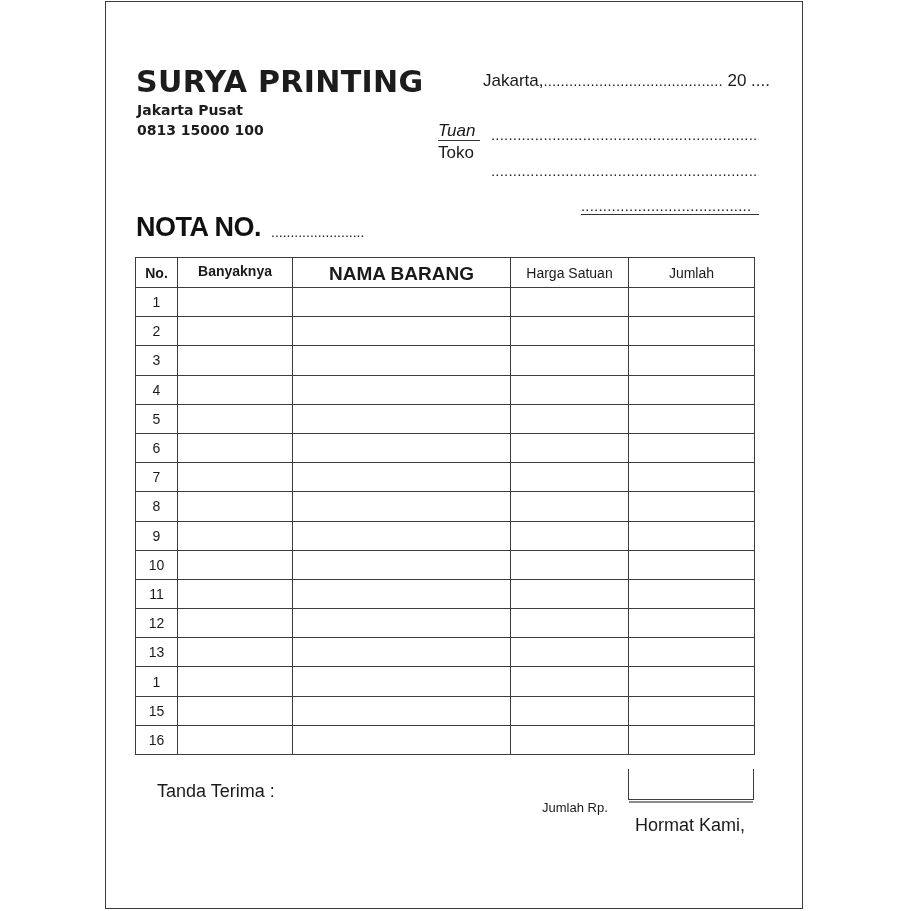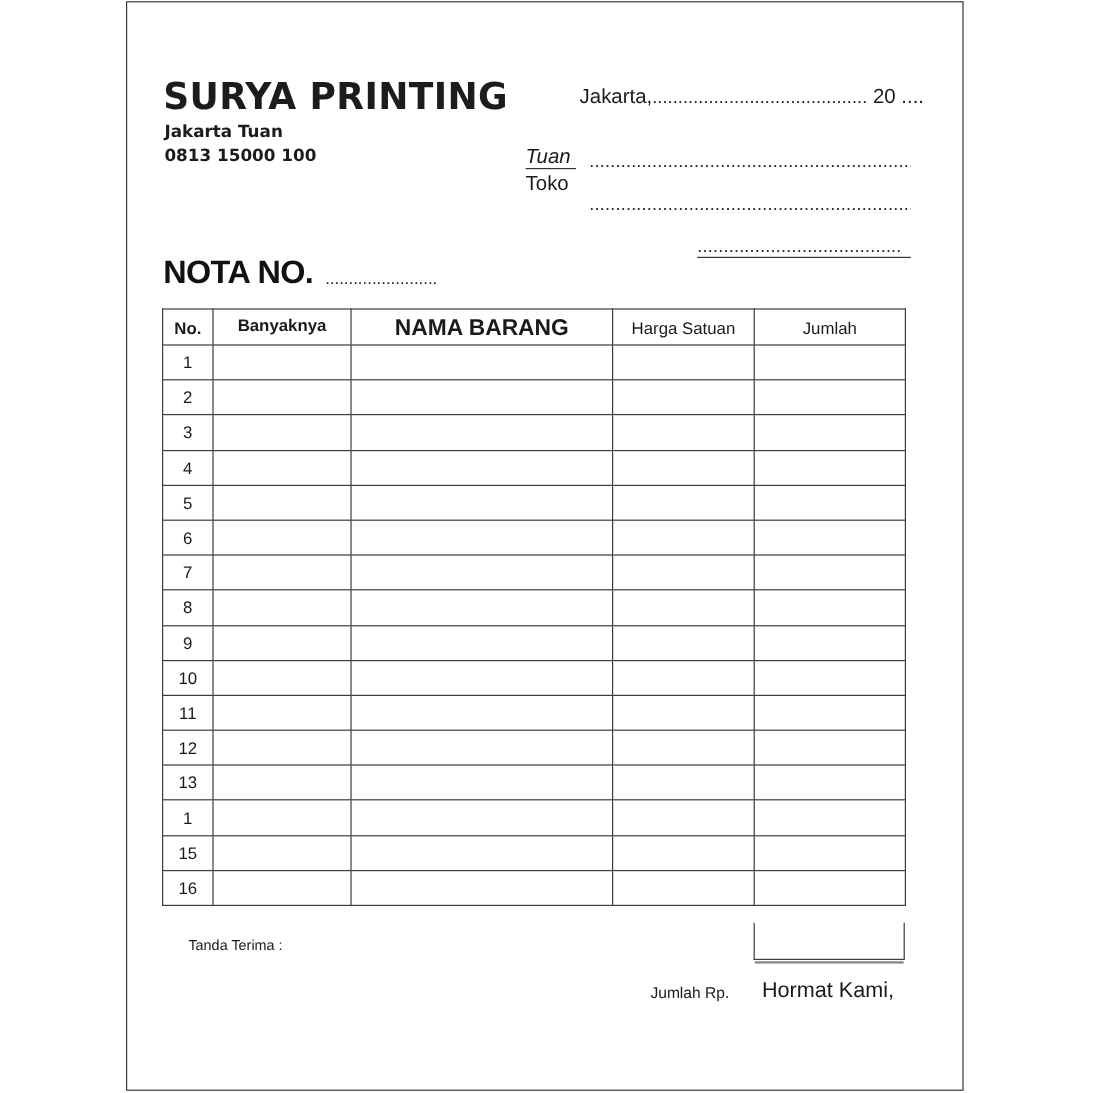--- a/index.html
+++ b/index.html
@@ -139,25 +139,25 @@
     .items-table td.no-cell { font-size: 14px; }
     .col-no { width: 42px; }
     .col-banyak { width: 115px; }
     .col-nama { width: 218px; }
     .col-harga { width: 118px; }
     .col-jumlah { width: 126px; }
 
     
     .tanda-terima {
       left: 157px; top: 781px;
-      font-size: 12px;
+      font-size: 18px;
       white-space: nowrap;
     }
     .jumlah-rp-label {
-      left: 542px; top: 820px;
+      left: 542px; top: 800px;
       font-size: 13px;
       white-space: nowrap;
     }
     .total-box {
       left: 628px; top: 769px;
       width: 126px; height: 31px;
       border: 1px solid #3c3c3c;
       border-top: none;
       box-sizing: border-box;
     }
@@ -171,21 +171,21 @@
       font-size: 18px;
       white-space: nowrap;
     }
   </style>
 </head>
 <body>
 
 <div class="page"></div>
 
 <div class="abs company-name">SURYA PRINTING</div>
-<div class="abs company-city">Jakarta Tuan</div>
+<div class="abs company-city">Jakarta Pusat</div>
 <div class="abs company-phone">0813 15000 100</div>
 
 <div class="abs date-line">
   <span class="city-label">Jakarta,</span><span style="font-size:15px;letter-spacing:0.1px;">..........................................</span><span style="white-space:pre;"> 20 </span><span>....</span>
 </div>
 
 <div class="abs tuan-label">Tuan</div>
 <div class="abs toko-label">Toko</div>
 <div class="abs dots dots-1">..............................................................</div>
 <div class="abs dots dots-2">..............................................................</div>

